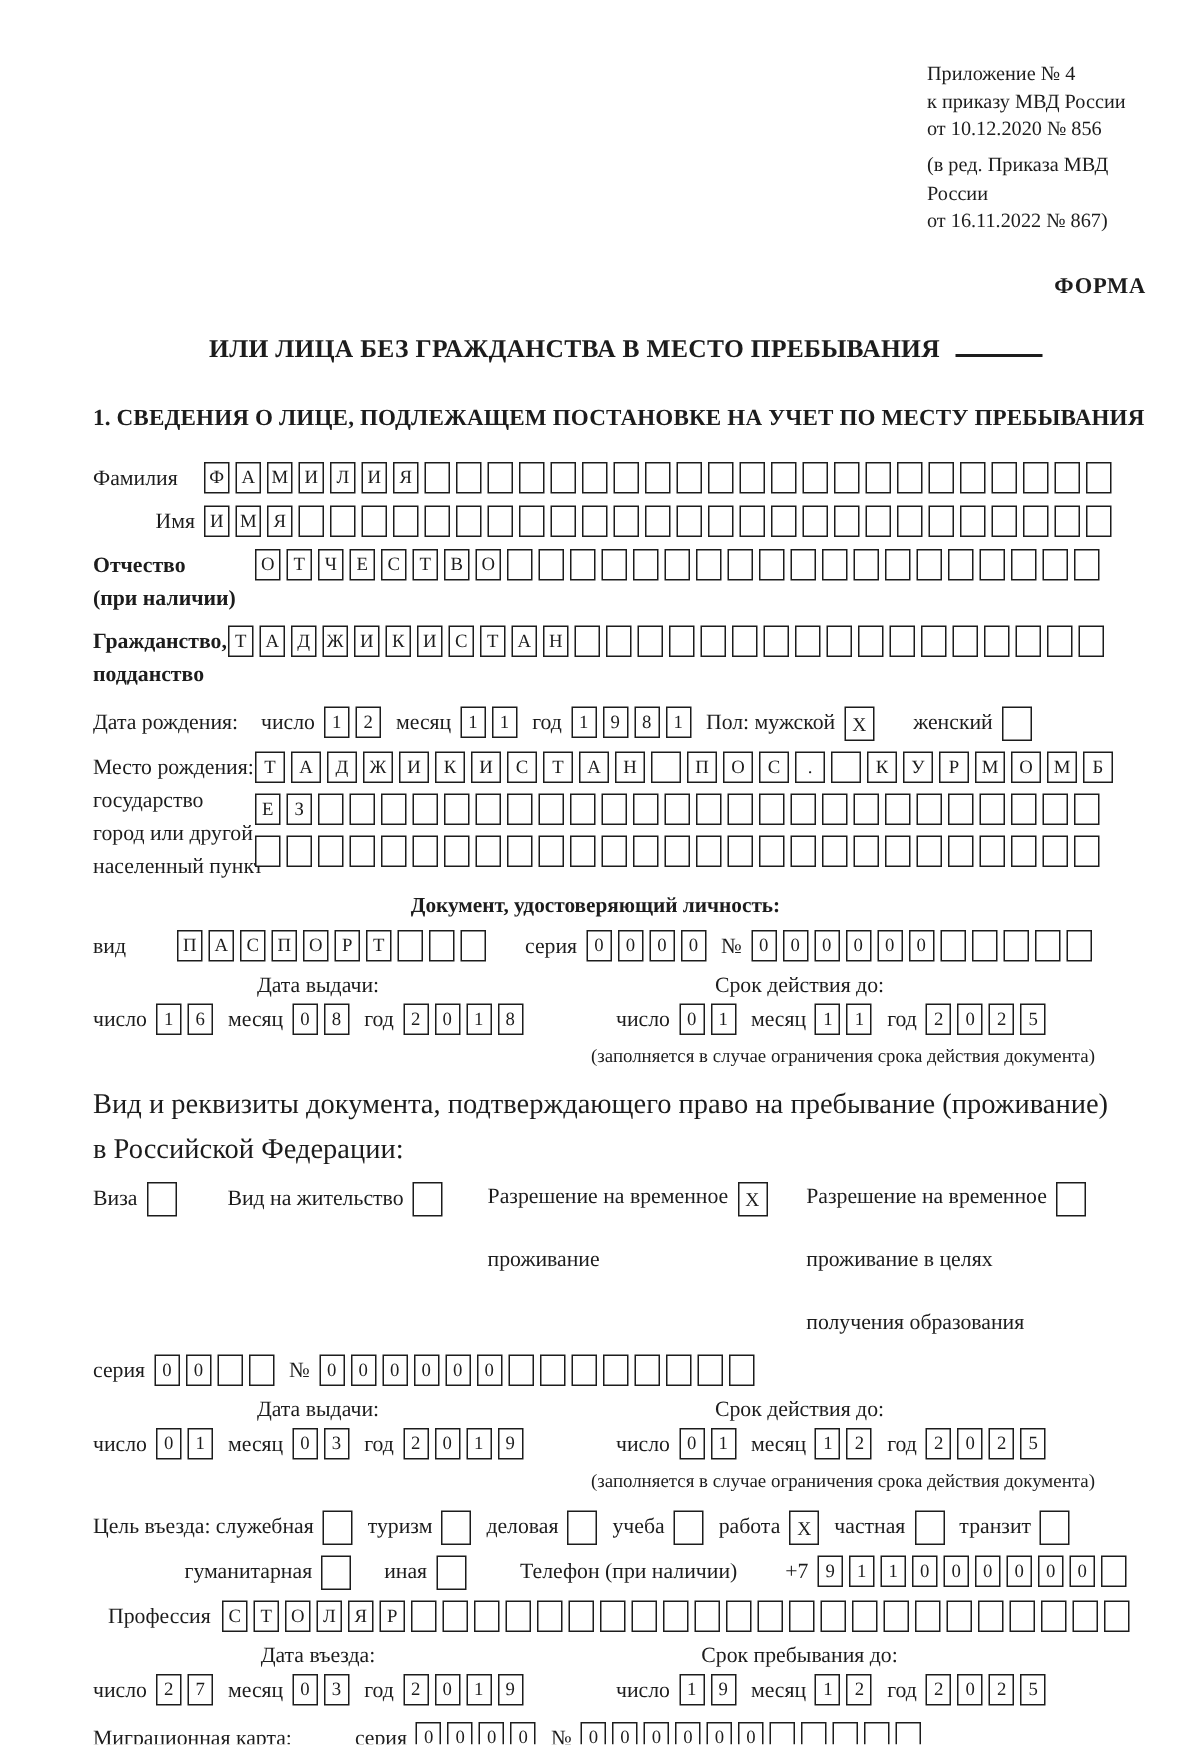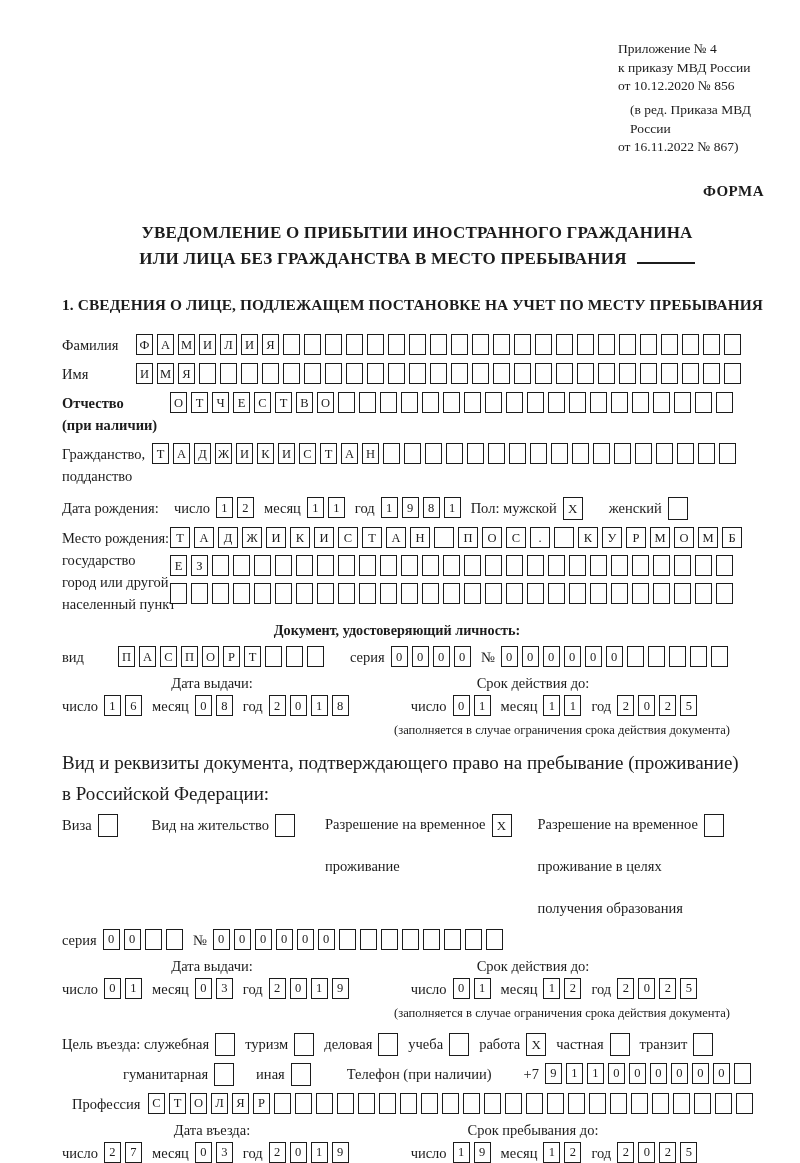--- a/index.html
+++ b/index.html
@@ -8,21 +8,21 @@
     width:800px;height:1163px;
     box-sizing:border-box;
     padding:40px 28px 20px 62px;
     background:#ffffff;
     color:#1c1c1c;
     font-family:"Liberation Serif","DejaVu Serif",serif;
     overflow:hidden;
   }
   
   .hdr-note{margin-left:556px;font-size:13.5px;line-height:1.38;}
-  .hdr-note .mt{margin-top:5px;margin-left:12px;}
+  .hdr-note .mt{margin-top:5px;}
   .forma{margin-top:26px;text-align:right;padding-right:8px;font-weight:bold;font-size:15px;letter-spacing:.5px;}
   
   .title{margin-top:20px;text-align:center;font-weight:bold;font-size:17px;line-height:1.55;letter-spacing:.2px;}
   .blank-line{display:inline-block;width:58px;border-bottom:2px solid #1c1c1c;margin-left:10px;height:14px;}
   .section-title{margin-top:24px;font-weight:bold;font-size:15.4px;letter-spacing:.1px;}
   
   #form-body{margin-top:20px;}
   .row{display:flex;align-items:flex-start;gap:6px;margin-bottom:7px;font-size:14.5px;}
   .row.mt4{margin-top:10px;}
   .row.mt6{margin-top:12px;}
@@ -58,21 +58,20 @@
 <div class="page">
   <div class="hdr-note">
     <div>Приложение № 4</div>
     <div>к приказу МВД России</div>
     <div>от 10.12.2020 № 856</div>
     <div class="mt">(в ред. Приказа МВД России</div>
     <div>от 16.11.2022 № 867)</div>
   </div>
   <div class="forma">ФОРМА</div>
   <div class="title">
-    <div>УВЕДОМЛЕНИЕ О ПРИБЫТИИ ИНОСТРАННОГО ГРАЖДАНИНА</div>
     <div><span>ИЛИ ЛИЦА БЕЗ ГРАЖДАНСТВА В МЕСТО ПРЕБЫВАНИЯ</span><span class="blank-line"></span></div>
   </div>
   <div class="section-title">1. СВЕДЕНИЯ О ЛИЦЕ, ПОДЛЕЖАЩЕМ ПОСТАНОВКЕ НА УЧЕТ ПО МЕСТУ ПРЕБЫВАНИЯ</div>
   <div id="form-body">
       <div class="row">
         <span class="lbl" style="width: 68px;">
           <span class="lbl-line">Фамилия</span>
         </span>
         <span class="cells">
           <span class="cell">Ф</span>
@@ -100,21 +99,21 @@
           <span class="cell"></span>
           <span class="cell"></span>
           <span class="cell"></span>
           <span class="cell"></span>
           <span class="cell"></span>
           <span class="cell"></span>
           <span class="cell"></span>
         </span>
       </div>
       <div class="row">
-        <span class="lbl" style="width: 68px;">
+        <span class="lbl" style="width: 68px; text-align: right;">
           <span class="lbl-line">Имя</span>
         </span>
         <span class="cells">
           <span class="cell">И</span>
           <span class="cell">М</span>
           <span class="cell">Я</span>
           <span class="cell"></span>
           <span class="cell"></span>
           <span class="cell"></span>
           <span class="cell"></span>
@@ -171,21 +170,21 @@
           <span class="cell"></span>
           <span class="cell"></span>
           <span class="cell"></span>
           <span class="cell"></span>
           <span class="cell"></span>
           <span class="cell"></span>
           <span class="cell"></span>
         </span>
       </div>
       <div class="row">
-        <span class="lbl" style="width: 84px;">
+        <span class="lbl" style="width: 84px; font-weight: bold;">
           <span class="lbl-line">Гражданство,</span>
           <span class="lbl-line">подданство</span>
         </span>
         <span class="cells">
           <span class="cell">Т</span>
           <span class="cell">А</span>
           <span class="cell">Д</span>
           <span class="cell">Ж</span>
           <span class="cell">И</span>
           <span class="cell">К</span>

